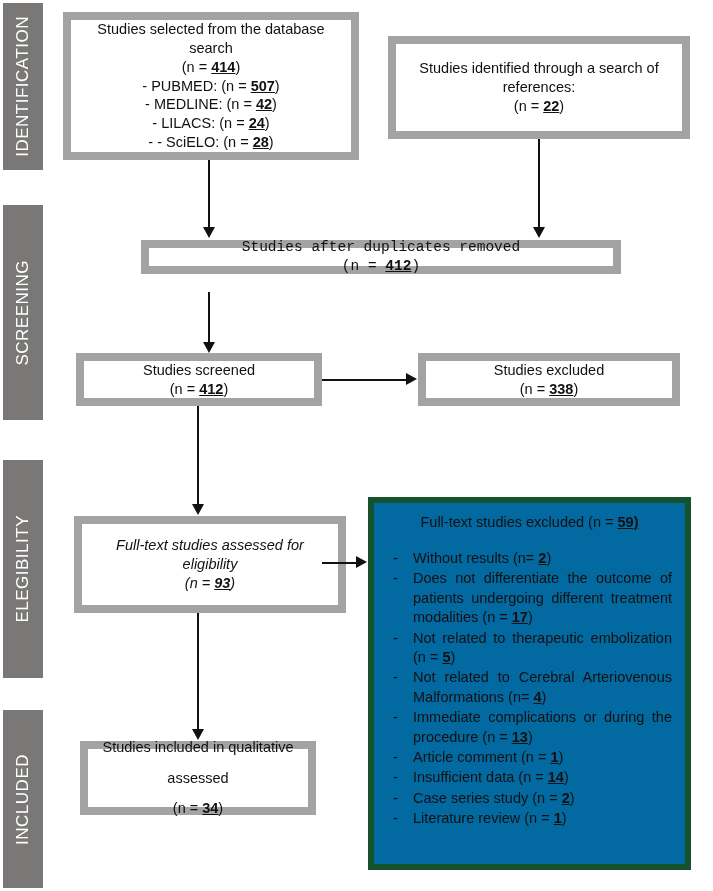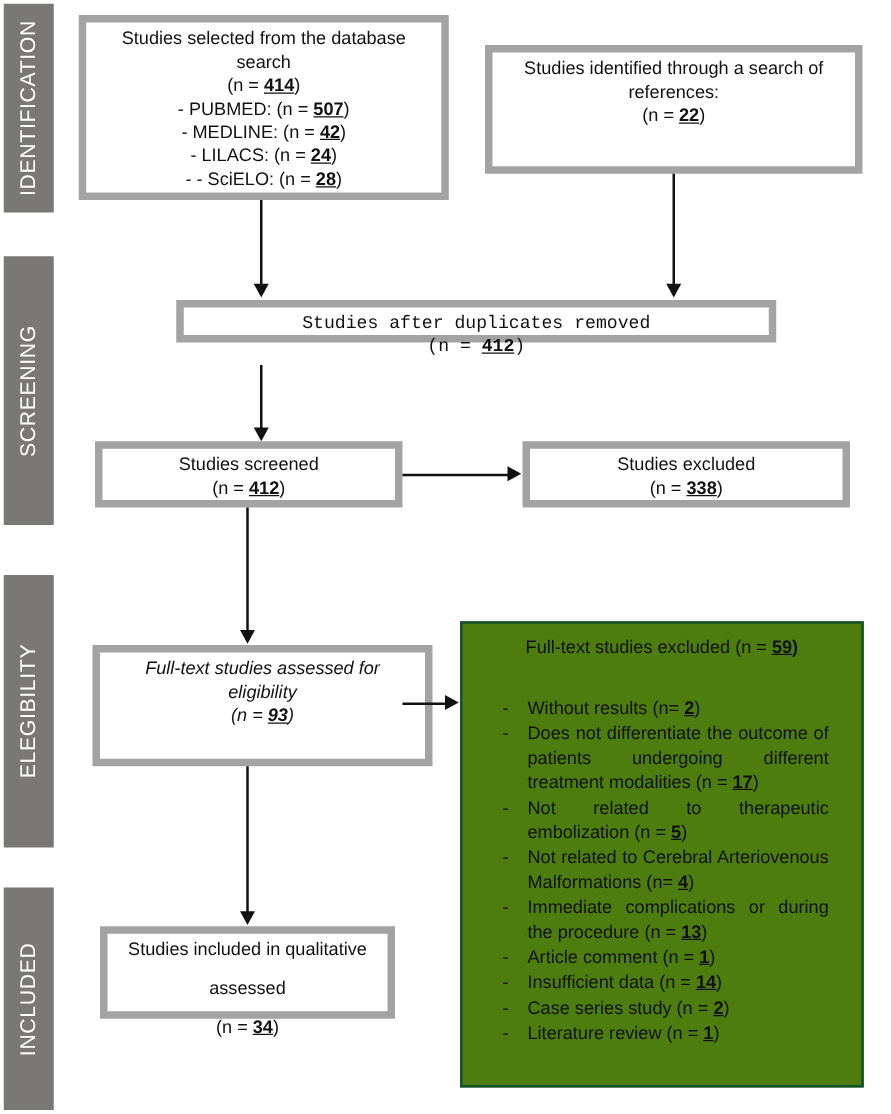--- a/index.html
+++ b/index.html
@@ -34,60 +34,61 @@
     display: block;
     writing-mode: vertical-rl;
     transform: rotate(180deg);
     white-space: nowrap;
   }
 
   
   .box {
     position: absolute;
     box-sizing: border-box;
-    border: 6px solid #a3a3a3;
+    border: 8px solid #a3a3a3;
     background: #ffffff;
     display: flex;
     flex-direction: column;
     align-items: center;
+    justify-content: center;
     text-align: center;
     font-size: 14.5px;
     line-height: 1.30;
     color: #111111;
     padding: 4px 6px;
   }
   .box .line {
     display: block;
     white-space: nowrap;
   }
   b.num {
     font-weight: bold;
     text-decoration: underline;
   }
 
   
   .listbox {
     position: absolute;
     box-sizing: border-box;
-    border: 2px solid #14532d;
-    background: #4d7c0f;
+    border: 6px solid #14532d;
+    background: #0369a1;
     font-size: 14.5px;
     color: #111111;
     padding: 10px 10px 8px 10px;
     display: flex;
     flex-direction: column;
   }
   .listbox .head {
     text-align: center;
     line-height: 1.30;
     margin-bottom: 14px;
   }
   .listbox ul {
     list-style: none;
-    margin: 16px;
+    margin: 3px;
     padding: 0;
   }
   .listbox li {
     position: relative;
     padding-left: 26px;
     margin-bottom: 1px;
     text-align: justify;
     text-align-last: left;
     line-height: 1.34;
   }

